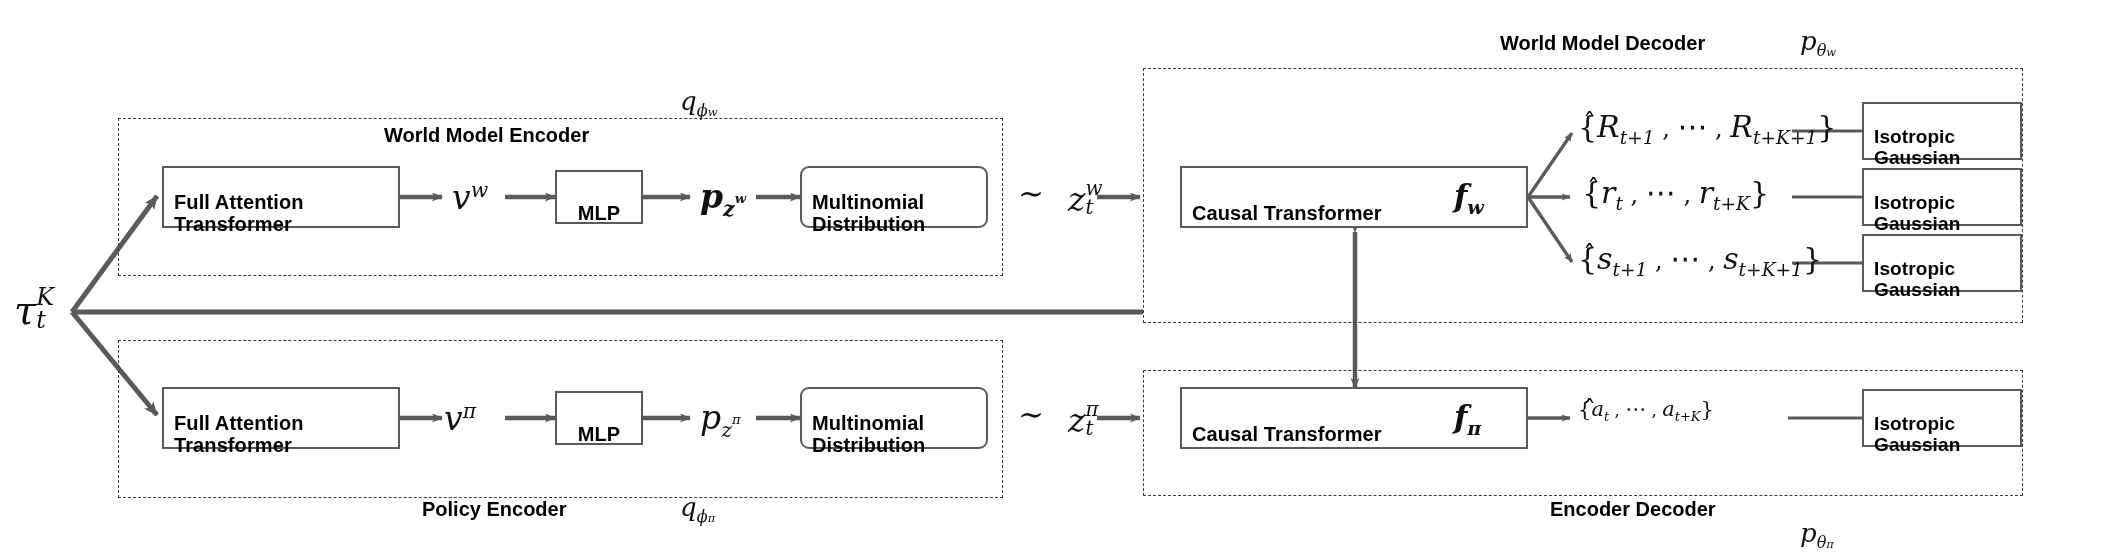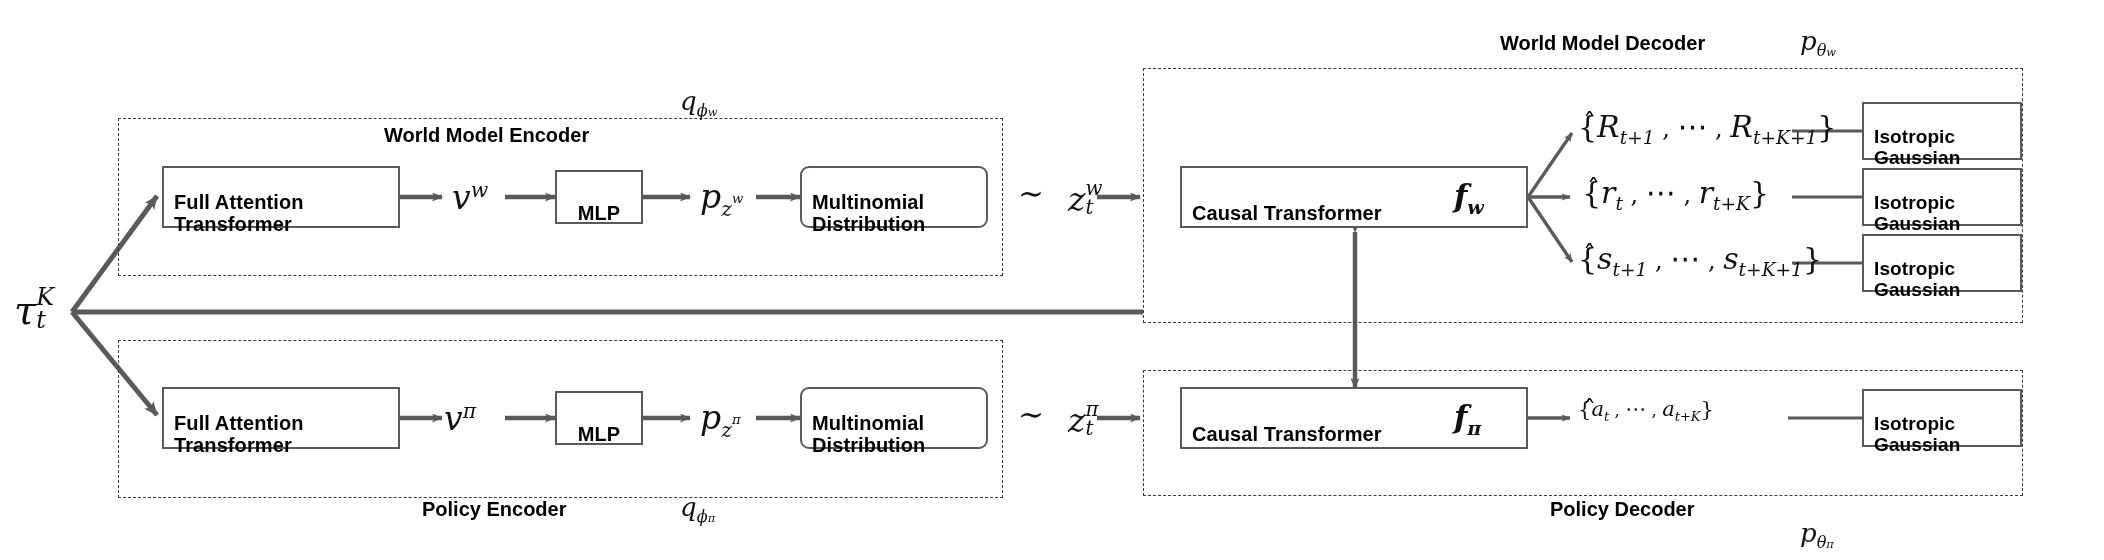--- a/index.html
+++ b/index.html
@@ -137,21 +137,21 @@
     </span>
   </div>
 
   <div class="caption" style="left:1500px;top:32px;">World Model Decoder</div>
   <div class="caption-sym" style="left:1800px;top:28px;">
     <span class="math" style="position:static;font-size:26px;">
       <span>p</span><span class="sub">θ</span><span class="sub" style="font-size:.44em;">w</span>
     </span>
   </div>
 
-  <div class="caption" style="left:1550px;top:498px;">Policy Decoder</div>
+  <div class="caption" style="left:1550px;top:498px;">Encoder Decoder</div>
   <div class="caption-sym" style="left:1800px;top:520px;">
     <span class="math" style="position:static;font-size:26px;">
       <span>p</span><span class="sub">θ</span><span class="sub" style="font-size:.44em;">π</span>
     </span>
   </div>
 
   <div class="math" style="left:14px;top:286px;font-size:40px;">
     <span>τ</span><span class="stack"><span>K</span><span>t</span></span>
   </div>
 
@@ -163,21 +163,21 @@
   </div>
 
   <div class="math" style="left:452px;top:180px;font-size:33px;">
     <span>v</span><span class="sup">w</span>
   </div>
 
   <div class="box" style="left:555px;top:170px;width:88px;height:54px;justify-content:center;">
     <div class="label" style="padding-left:0;">MLP</div>
   </div>
 
-  <div class="math" style="left:700px;top:180px;font-size:33px;">
+  <div class="math" style="left:700px;top:180px;font-size:33px;font-weight:bold;">
     <span>p</span><span class="sub">z</span><span class="sub" style="font-size:.40em;vertical-align:.35em;">w</span>
   </div>
 
   <div class="box rounded" style="left:800px;top:166px;width:188px;height:62px;">
     <div class="label">
       <div>Multinomial</div>
       <div>Distribution</div>
     </div>
   </div>
 

